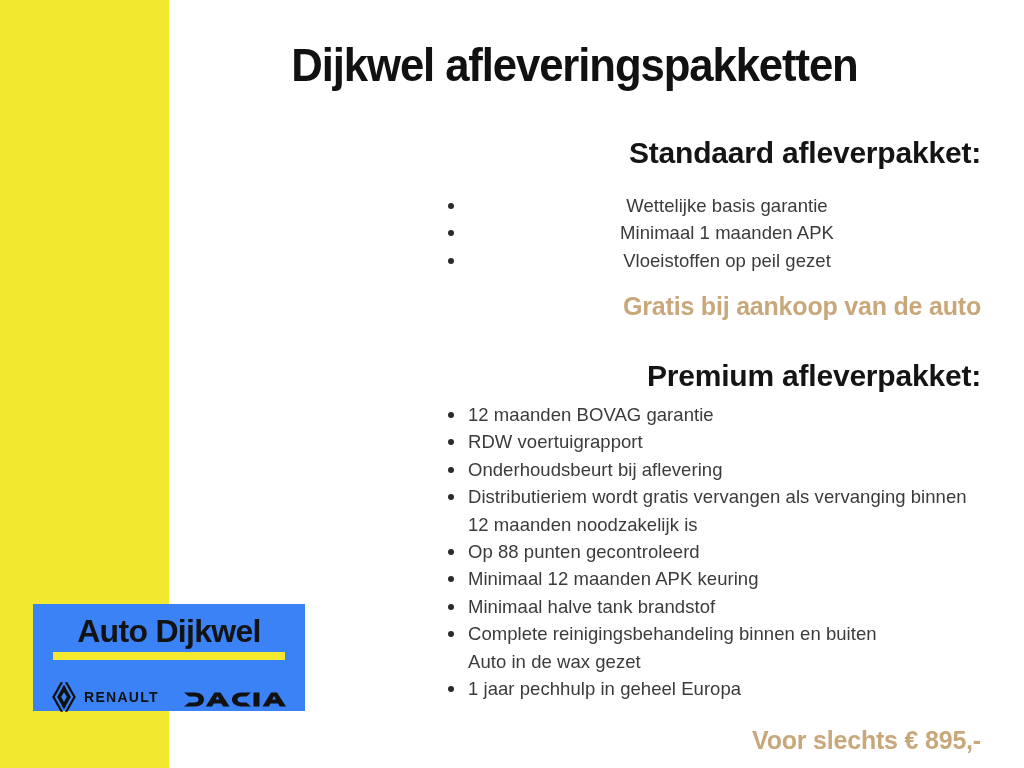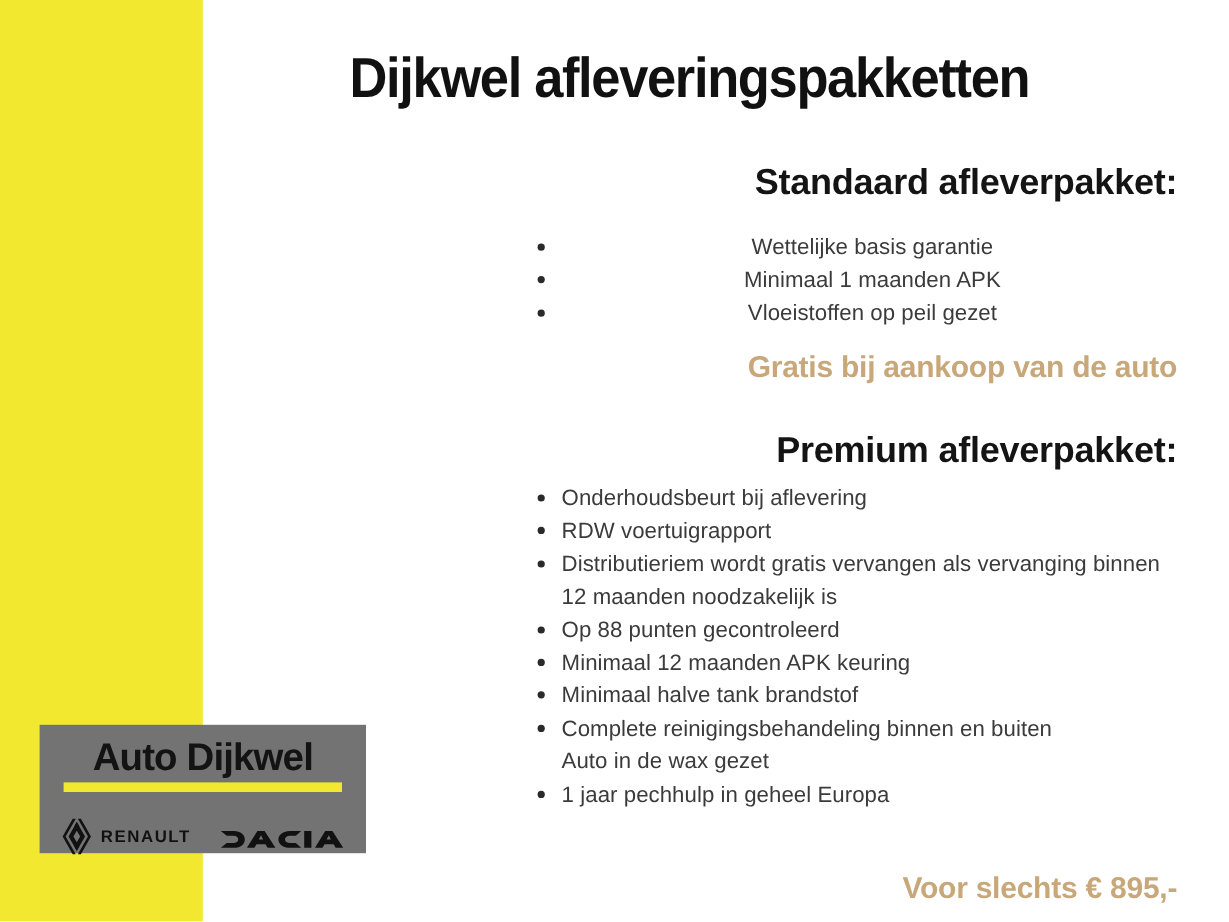--- a/index.html
+++ b/index.html
@@ -116,21 +116,21 @@
     padding-left: 22px;
   }
 
   
   .logo-card {
     position: absolute;
     left: 33px;
     top: 604px;
     width: 272px;
     height: 107px;
-    background: #737373;
+    background: #3b82f6;
     box-sizing: border-box;
     padding: 9px 12px 8px 12px;
   }
   .logo-wordmark {
     font-family: "Liberation Sans", sans-serif;
     font-weight: bold;
     font-size: 32px;
     line-height: 36px;
     color: #131313;
     letter-spacing: -0.7px;
@@ -186,22 +186,23 @@
       <li class="bulleted">Wettelijke basis garantie</li>
       <li class="bulleted">Minimaal 1 maanden APK</li>
       <li class="bulleted">Vloeistoffen op peil gezet</li>
     </ul>
 
     <div class="tagline tagline-gratis">Gratis bij aankoop van de auto</div>
 
     <div class="section-head head-premium">Premium afleverpakket:</div>
 
     <ul class="bullets premium">
+      <li class="bulleted">12 maanden BOVAG garantie</li>
+      <li class="bulleted">RDW voertuigrapport</li>
       <li class="bulleted">Onderhoudsbeurt bij aflevering</li>
-      <li class="bulleted">RDW voertuigrapport</li>
       <li class="bulleted">Distributieriem wordt gratis vervangen als vervanging binnen 12 maanden noodzakelijk is</li>
       <li class="bulleted">Op 88 punten gecontroleerd</li>
       <li class="bulleted">Minimaal 12 maanden APK keuring</li>
       <li class="bulleted">Minimaal halve tank brandstof</li>
       <li class="bulleted">Complete reinigingsbehandeling binnen en buiten</li>
       <li class="continuation">Auto in de wax gezet</li>
       <li class="bulleted">1 jaar pechhulp in geheel Europa</li>
     </ul>
 
     <div class="tagline tagline-price">Voor slechts € 895,-</div>

